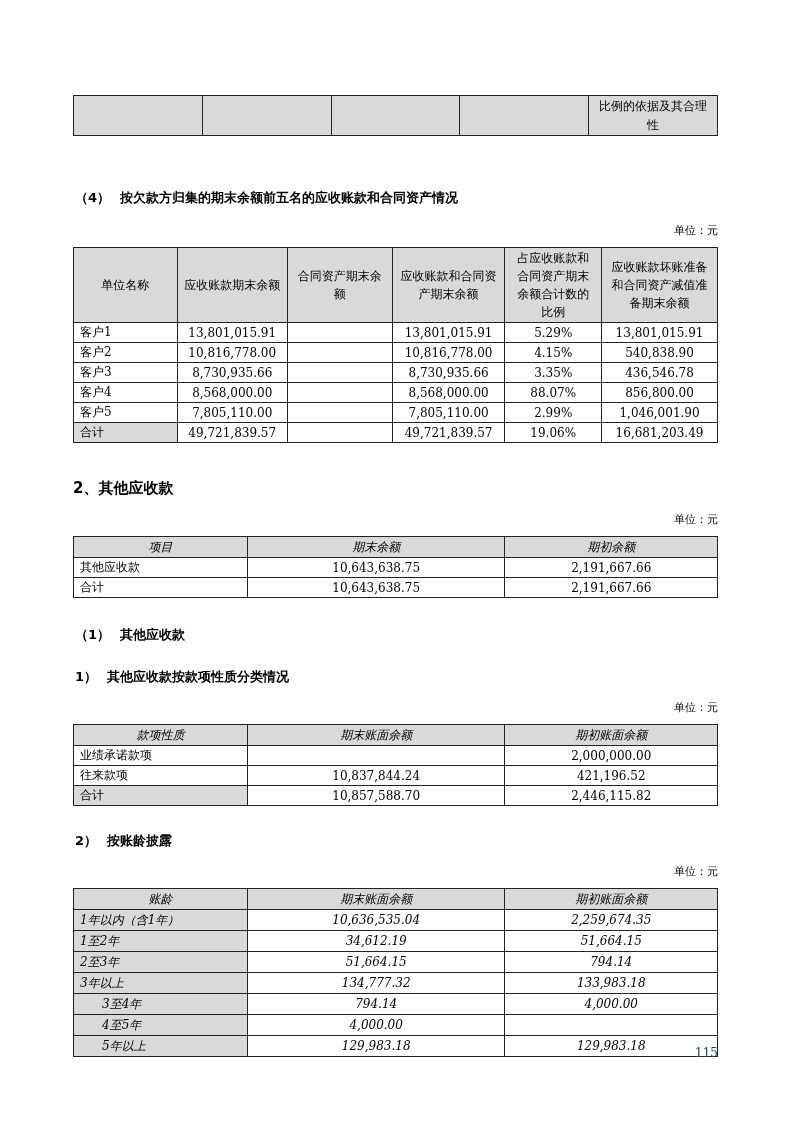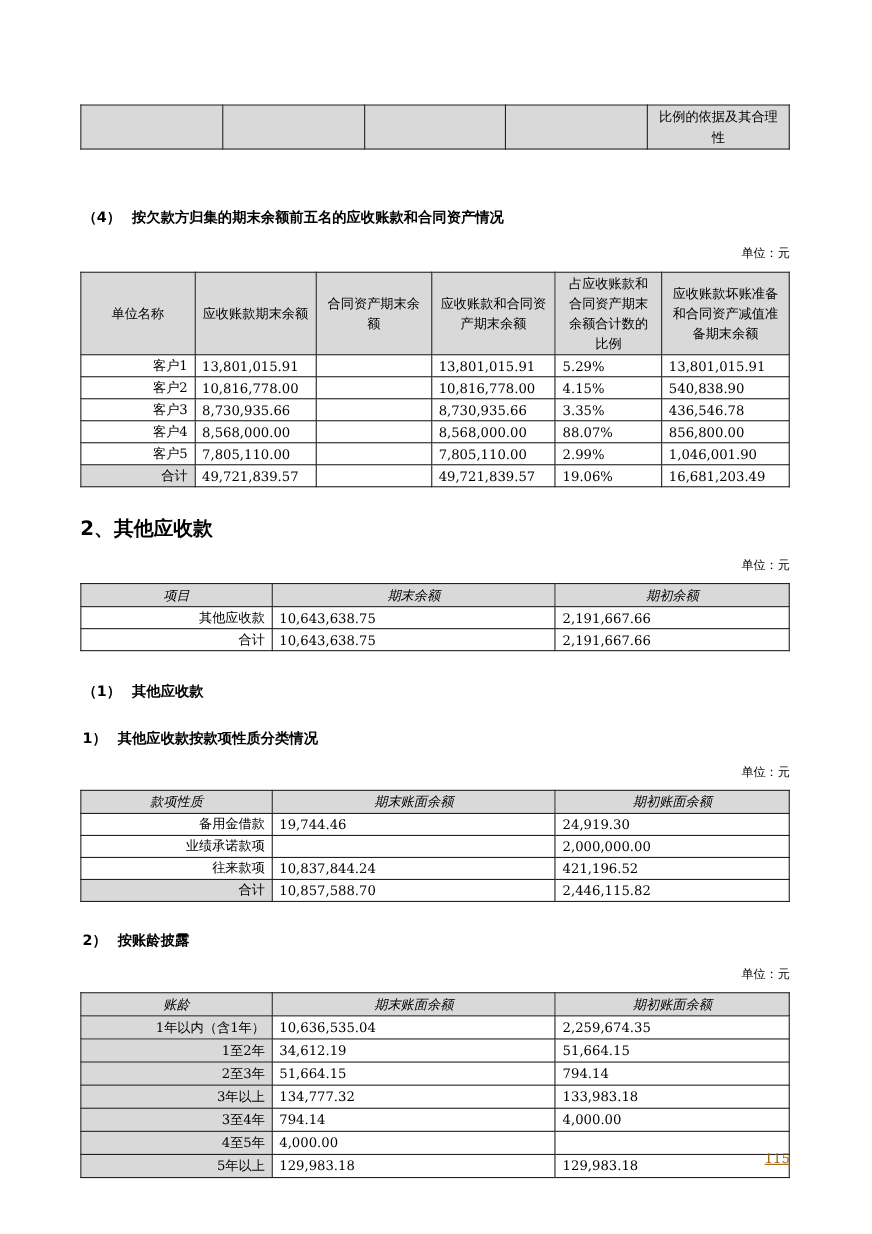--- a/index.html
+++ b/index.html
@@ -7,54 +7,54 @@
     width:793px;height:1122px;background:#ffffff;margin:0 auto;
     position:relative;box-sizing:border-box;
     padding:95px 75px 16px 73px;
     font-family:"DejaVu Serif","Liberation Serif",serif;
     color:#000;
   }
   table{border-collapse:collapse;table-layout:fixed;width:645px;}
   td,th{border:1px solid #222;overflow:hidden;vertical-align:middle;
         font-size:12px;font-weight:normal;padding:1px 6px;box-sizing:border-box;}
   thead th{background:#d9d9d9;text-align:center;line-height:1.5;}
-  td.first{text-align:right;}
-  td.num{text-align:left;}
+  td.first{text-align:left;}
+  td.num{text-align:center;}
   td.indent{padding-left:28px;}
 
   
   .top-table td{background:#d9d9d9;text-align:center;height:19px;line-height:1.55;}
   .top-table tr{height:40px;}
 
   
   .t-top5 thead tr{height:54px;}
   .t-top5 tbody tr{height:19px;}
 
   
   .t3 thead tr{height:20px;font-style:italic;}
   .t-other tbody tr{height:20px;}
   .t-nature tbody tr{height:18px;}
-  .t-aging tbody tr{height:21px;}
+  .t-aging tbody tr{height:21px;font-style:italic;}
 
   table.total-gray tr.total td.first{background:#d9d9d9;}
   table.firstcol-gray td.first{background:#d9d9d9;}
 
   .heading{font-family:"DejaVu Sans","Liberation Sans",sans-serif;
            font-weight:bold;display:flex;align-items:baseline;}
   .h-num{margin-right:10px;white-space:nowrap;}
   .h4{font-size:13px;margin:53px 0 0 2px;}
-  .h2{font-size:18px;margin:25px 0 0 0;}
+  .h2{font-size:15px;margin:36px 0 0 0;}
   .h21{font-size:13px;margin:28px 0 0 2px;}
   .h211{font-size:13px;margin:24px 0 0 2px;}
   .h212{font-size:13px;margin:26px 0 0 2px;}
 
   .unit{font-size:11px;text-align:right;margin-top:16px;margin-bottom:9px;}
   .unit-sm{margin-top:14px;}
 
-  .pagenum{position:absolute;right:75px;bottom:62px;font-size:12px;color:#a16207;text-decoration:underline;}
+  .pagenum{position:absolute;right:75px;bottom:62px;font-size:12px;color:#0c4a6e;}
 </style>
 </head>
 <body>
 
 <div class="page">
 
   <table class="top-table">
     <colgroup>
         <col style="width:20%">
         <col style="width:20%">
@@ -204,25 +204,20 @@
       </colgroup>
     <thead>
         <tr>
           <th>款项性质</th>
           <th>期末账面余额</th>
           <th>期初账面余额</th>
         </tr>
       </thead>
       <tbody>
         <tr>
-          <td class="first">备用金借款</td>
-          <td class="num">19,744.46</td>
-          <td class="num">24,919.30</td>
-        </tr>
-        <tr>
           <td class="first">业绩承诺款项</td>
           <td class="num"></td>
           <td class="num">2,000,000.00</td>
         </tr>
         <tr>
           <td class="first">往来款项</td>
           <td class="num">10,837,844.24</td>
           <td class="num">421,196.52</td>
         </tr>
         <tr class="total">

